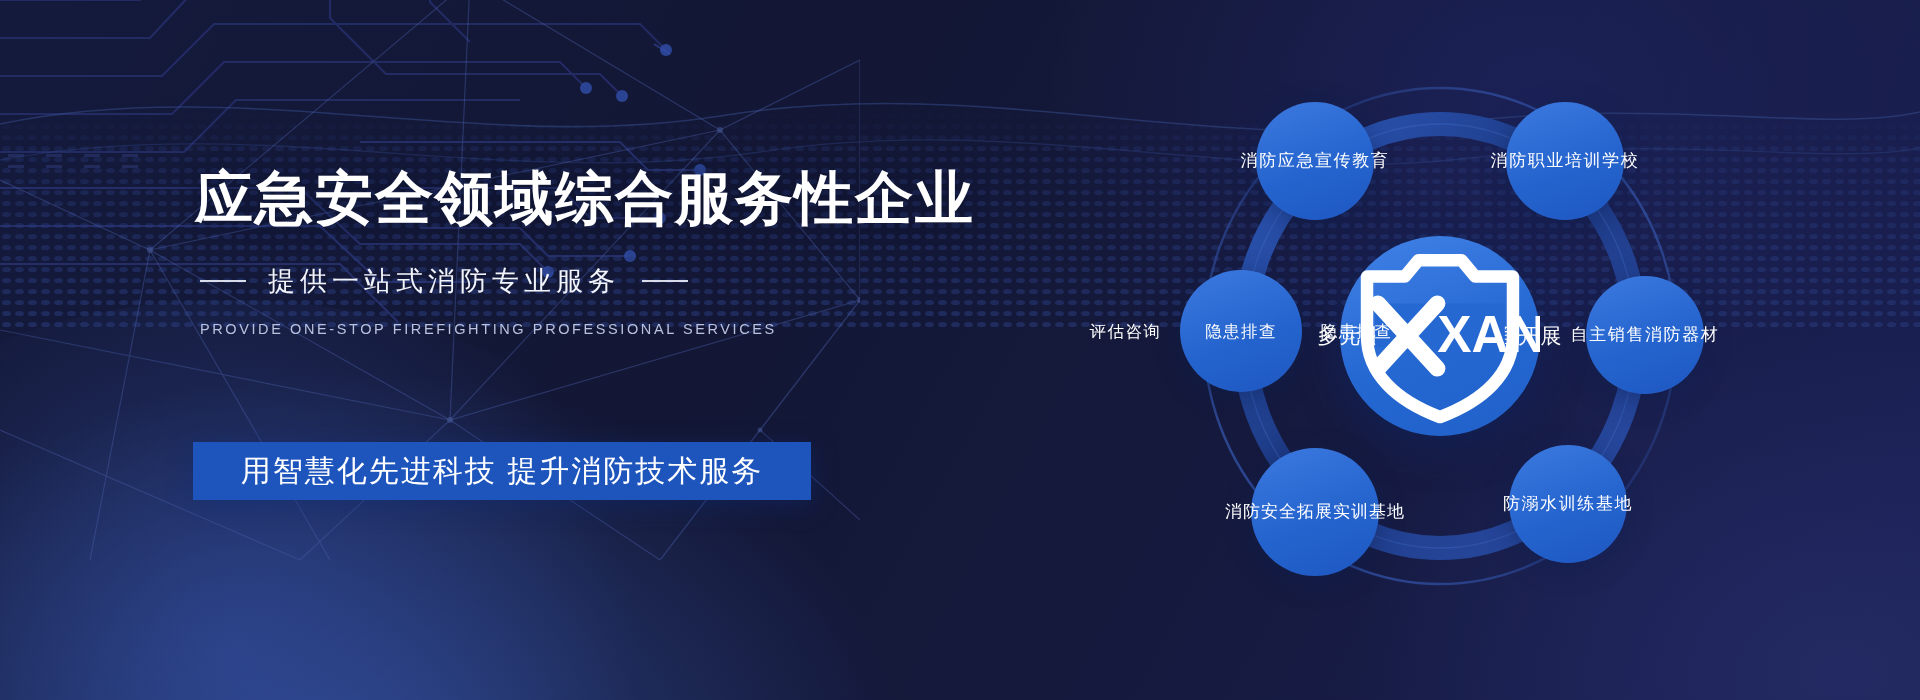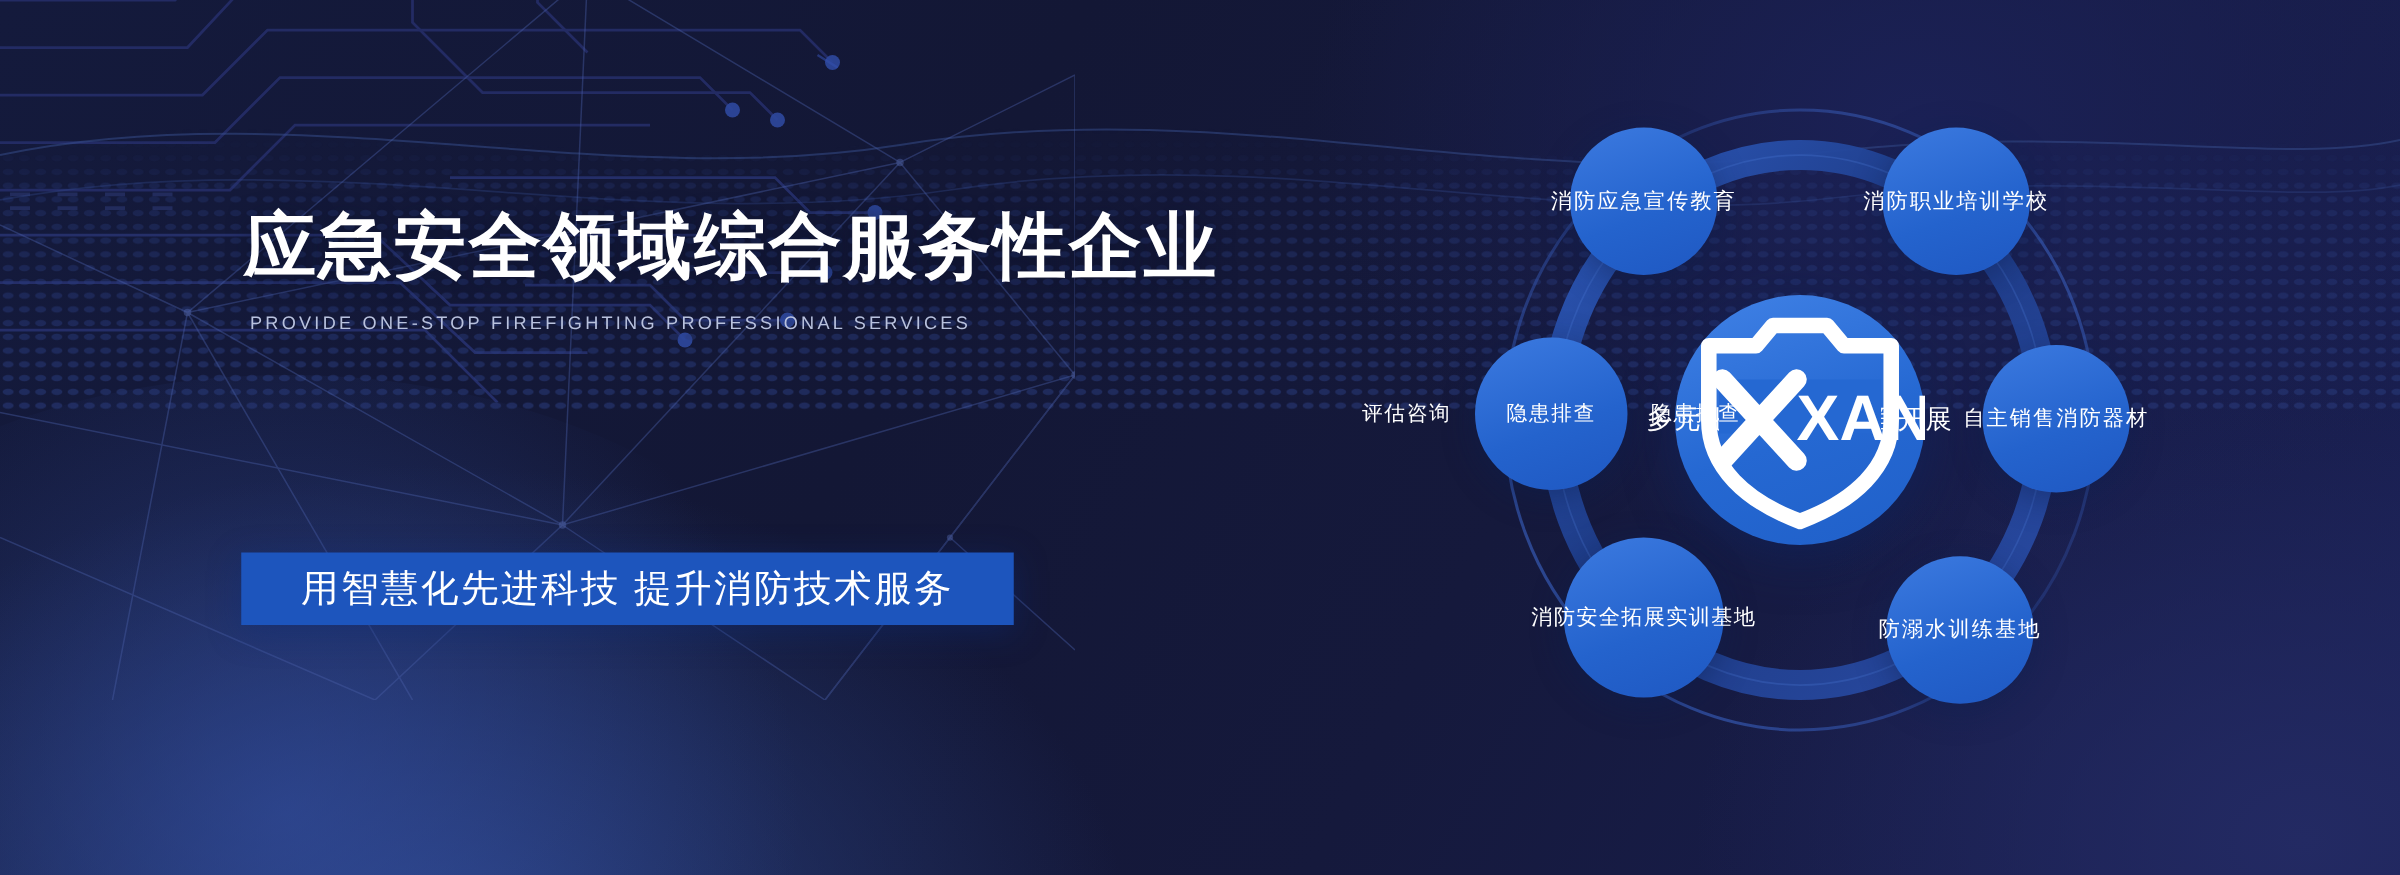--- a/index.html
+++ b/index.html
@@ -99,21 +99,21 @@
     box-shadow:0 10px 40px rgba(12,36,96,.55);
   }
   .node-center .logo{ margin-bottom:4px; }
   .node-center span{ font-size:21px; letter-spacing:1.4px; line-height:1.42; font-weight:500; }
 
   
   .n-top-left    { left:136px;  top:32px;  }
   .n-top-right   { left:386px;  top:32px;  }
   .n-left        { left:60px;   top:200px; }
   .n-right       { left:466px;  top:206px; }
-  .n-bot-left    { left:131px;  top:360px; }
+  .n-bot-left    { left:131px;  top:378px; }
   .n-bot-right   { left:389px;  top:375px; }
   .n-center      { left:220px;  top:166px;gap:44px; }
 </style>
 </head>
 <body>
 
 <div class="banner">
 
   <svg class="bg-layer bg-circuit" viewBox="0 0 980 330" preserveAspectRatio="none">
     <g fill="none" stroke="#243островa" stroke-width="2"></g>
@@ -203,20 +203,25 @@
       <circle cx="720" cy="130" r="3"></circle>
       <circle cx="450" cy="420" r="3"></circle>
       <circle cx="860" cy="300" r="3"></circle>
       <circle cx="760" cy="430" r="2.5"></circle>
     </g>
   </svg>
 
   <div class="copy">
     <div class="headline">应急安全领域综合服务性企业</div>
 
+    <div class="sub-row">
+      <span class="rule"></span>
+      <span class="subline">提供一站式消防专业服务</span>
+      <span class="rule"></span>
+    </div>
 
     <div class="eyebrow">PROVIDE ONE-STOP FIREFIGHTING PROFESSIONAL SERVICES</div>
   </div>
 
   <div class="cta">用智慧化先进科技  提升消防技术服务</div>
 
   <div class="diagram">
 
     <svg viewBox="0 0 640 560">
       <defs>

